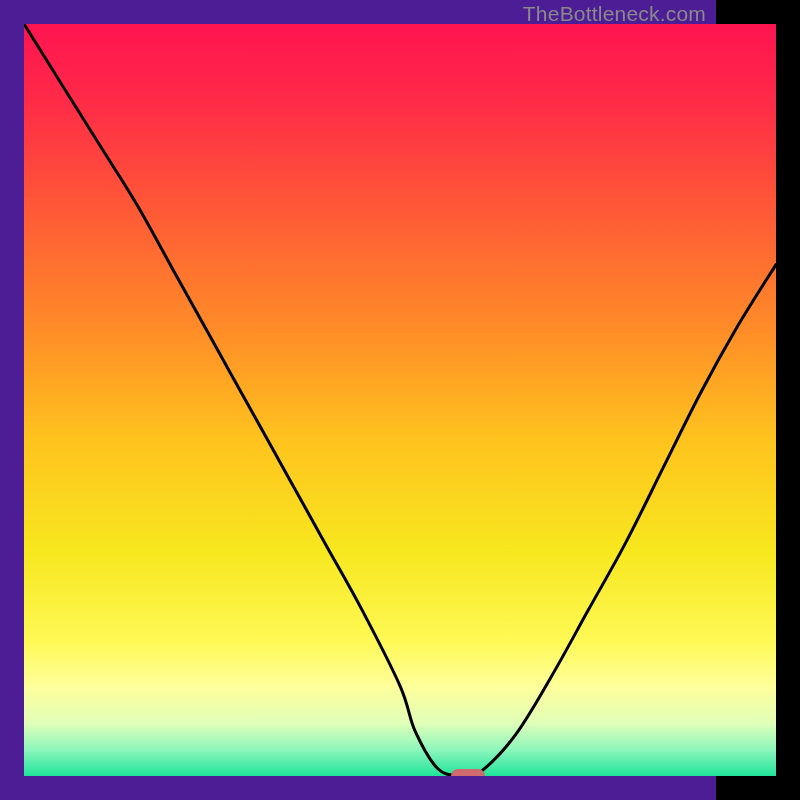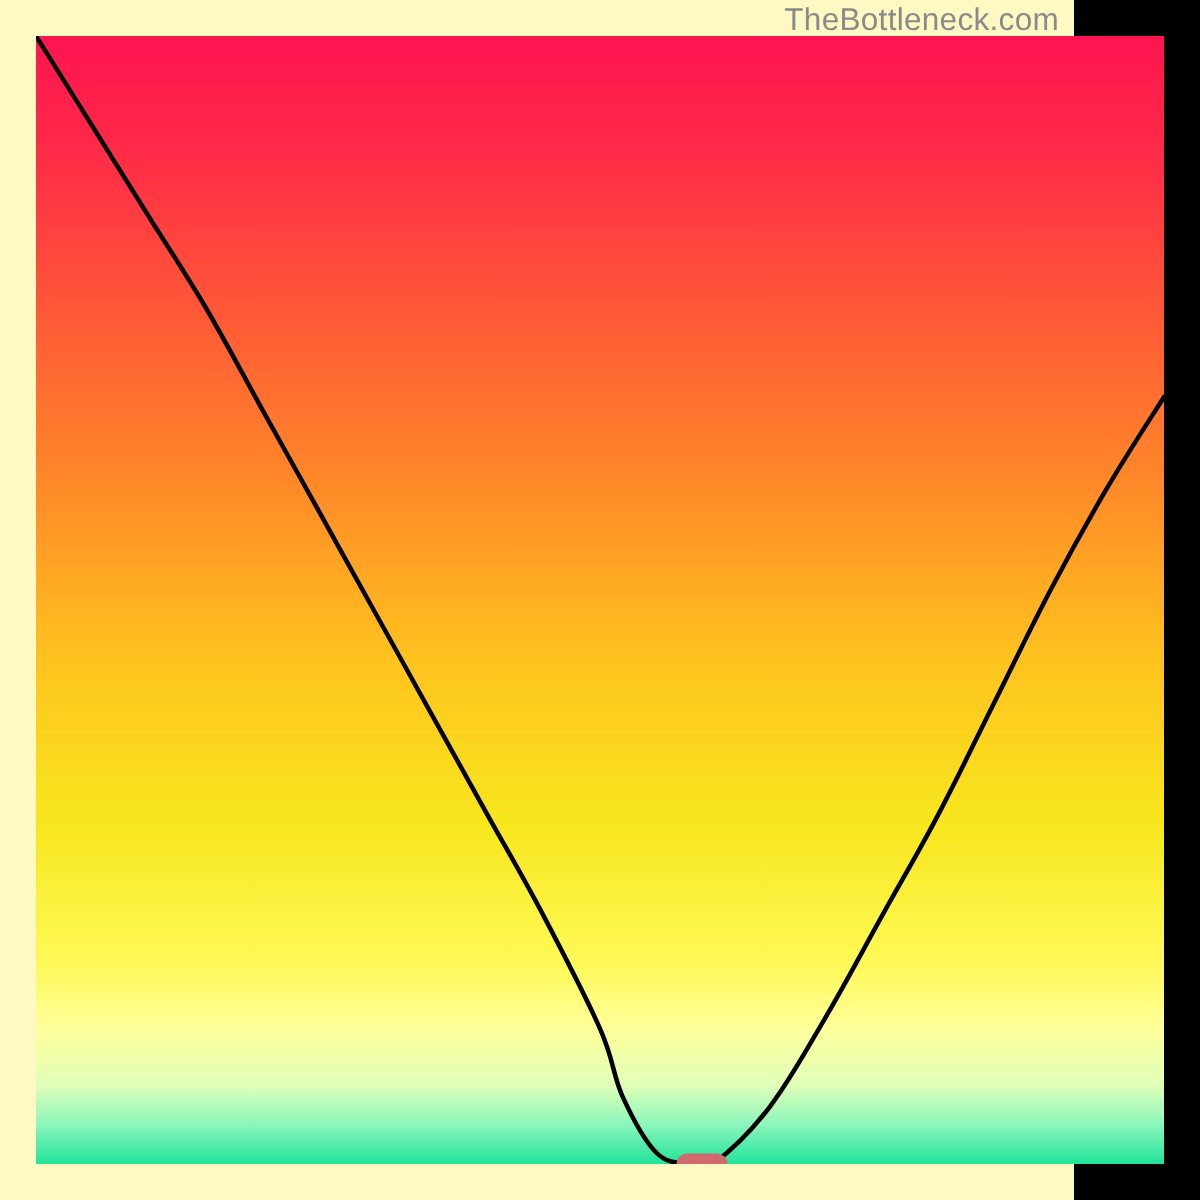--- a/index.html
+++ b/index.html
@@ -10,21 +10,21 @@
     background: #000;
     overflow: hidden;
     font-family: Arial, Helvetica, sans-serif;
   }
   .frame {
     position: absolute;
     left: 0;
     top: 0;
     width: 716px;
     height: 800px;
-    background: #fef9c3;
+    background: #4c1d95;
   }
   .plot {
     position: absolute;
     
     left: 24px;
     top: 24px;
     width: 752px;
     height: 752px;
     overflow: hidden;
   }

